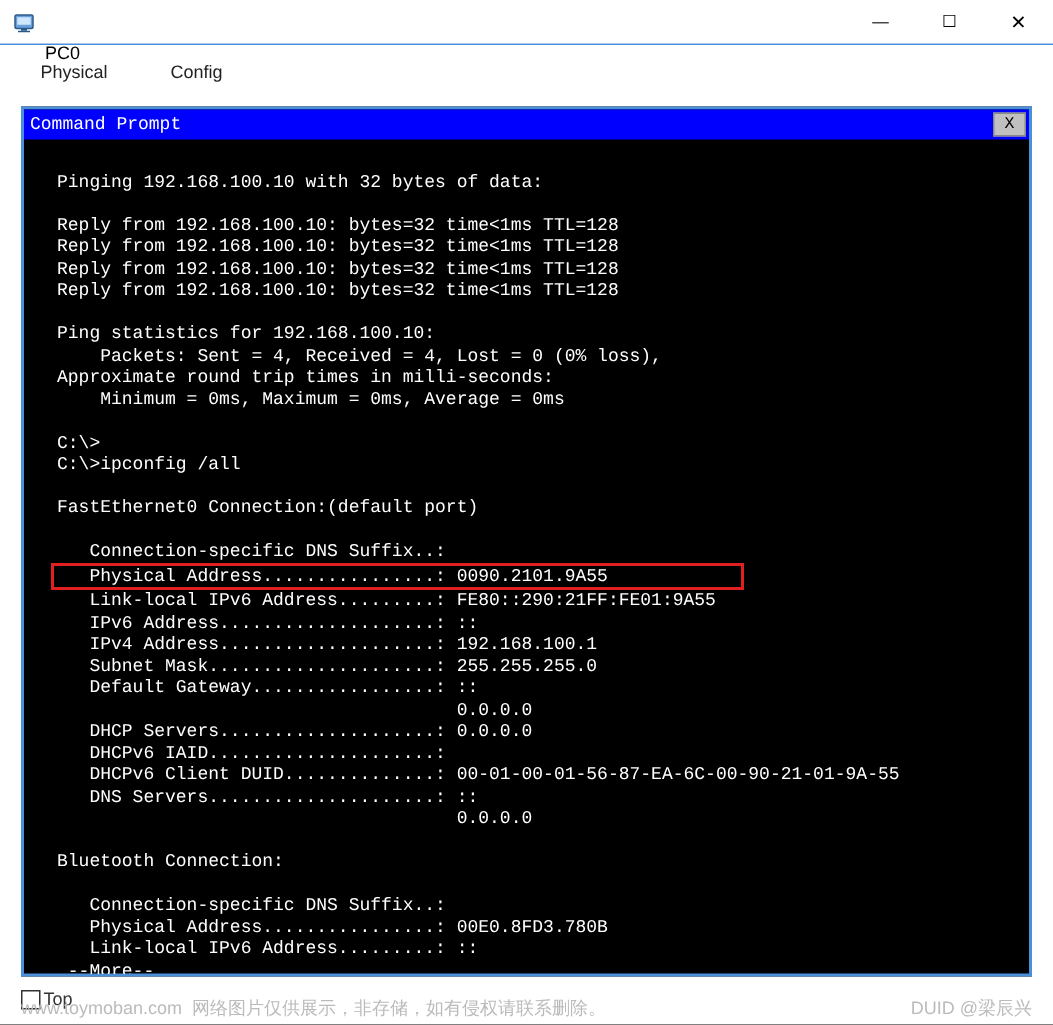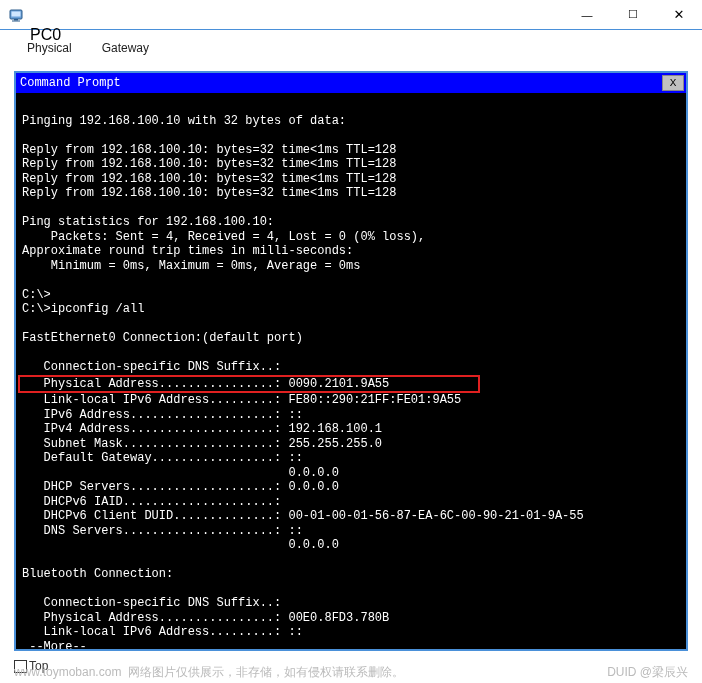--- a/index.html
+++ b/index.html
@@ -18,33 +18,33 @@
     align-items: center;
     border-bottom: 1px solid #4a90d9;
     background: #fff;
   }
   .titlebar .app-icon {
     width: 16px; height: 16px;
     margin: 0 6px 0 8px;
     display: inline-block;
   }
   .titlebar .app-icon svg { width: 16px; height: 16px; }
-  .titlebar .title { flex: 1; font-size: 16px; margin-top: 40px; }
+  .titlebar .title { flex: 1; font-size: 12px; margin-top: 40px; }
   .win-controls { display: flex; height: 100%; }
   .win-btn {
     width: 46px; height: 100%;
     display: flex; align-items: center; justify-content: center;
     font-family: "Segoe UI Symbol", sans-serif;
     font-size: 11px;
   }
   .win-btn.close { font-size: 13px; }
   .tabstrip {
     display: flex;
     padding: 6px 12px 0 12px;
-    gap: 0;
+    gap: 12px;
     font-size: 12px;
     background: #fff;
   }
   .tab {
     padding: 4px 14px 6px 14px;
     border: 1px solid transparent;
     border-bottom: none;
     color: #222;
   }
   .tab.active {
@@ -76,20 +76,21 @@
     color: #000;
     font-family: "Courier New", monospace;
     font-size: 11px;
     display: flex; align-items: center; justify-content: center;
     border: 1px solid #888;
   }
   .term-body {
     flex: 1;
     overflow: hidden;
     position: relative;
+    margin-left: 16px;
   }
   .term-lines {
     position: absolute;
     inset: 0;
     padding: 6px 6px 6px 6px;
     font-family: "Courier New", monospace;
     font-size: 12px;
     line-height: 14.5px;
     color: #fff;
     white-space: pre;
@@ -143,21 +144,21 @@
   <span class="title">PC0</span>
   <div class="win-controls">
     <div class="win-btn">—</div>
     <div class="win-btn">☐</div>
     <div class="win-btn close">✕</div>
   </div>
 </div>
 
 <div class="tabstrip">
   <div class="tab">Physical</div>
-  <div class="tab">Gateway</div>
+  <div class="tab">Config</div>
 </div>
 
 <div class="terminal-wrap">
   <div class="term-titlebar">
     <span class="tlabel">Command Prompt</span>
     <div class="term-close">X</div>
   </div>
   <div class="term-body">
     <div class="term-lines"><span></span>
 <span>Pinging 192.168.100.10 with 32 bytes of data:</span>

